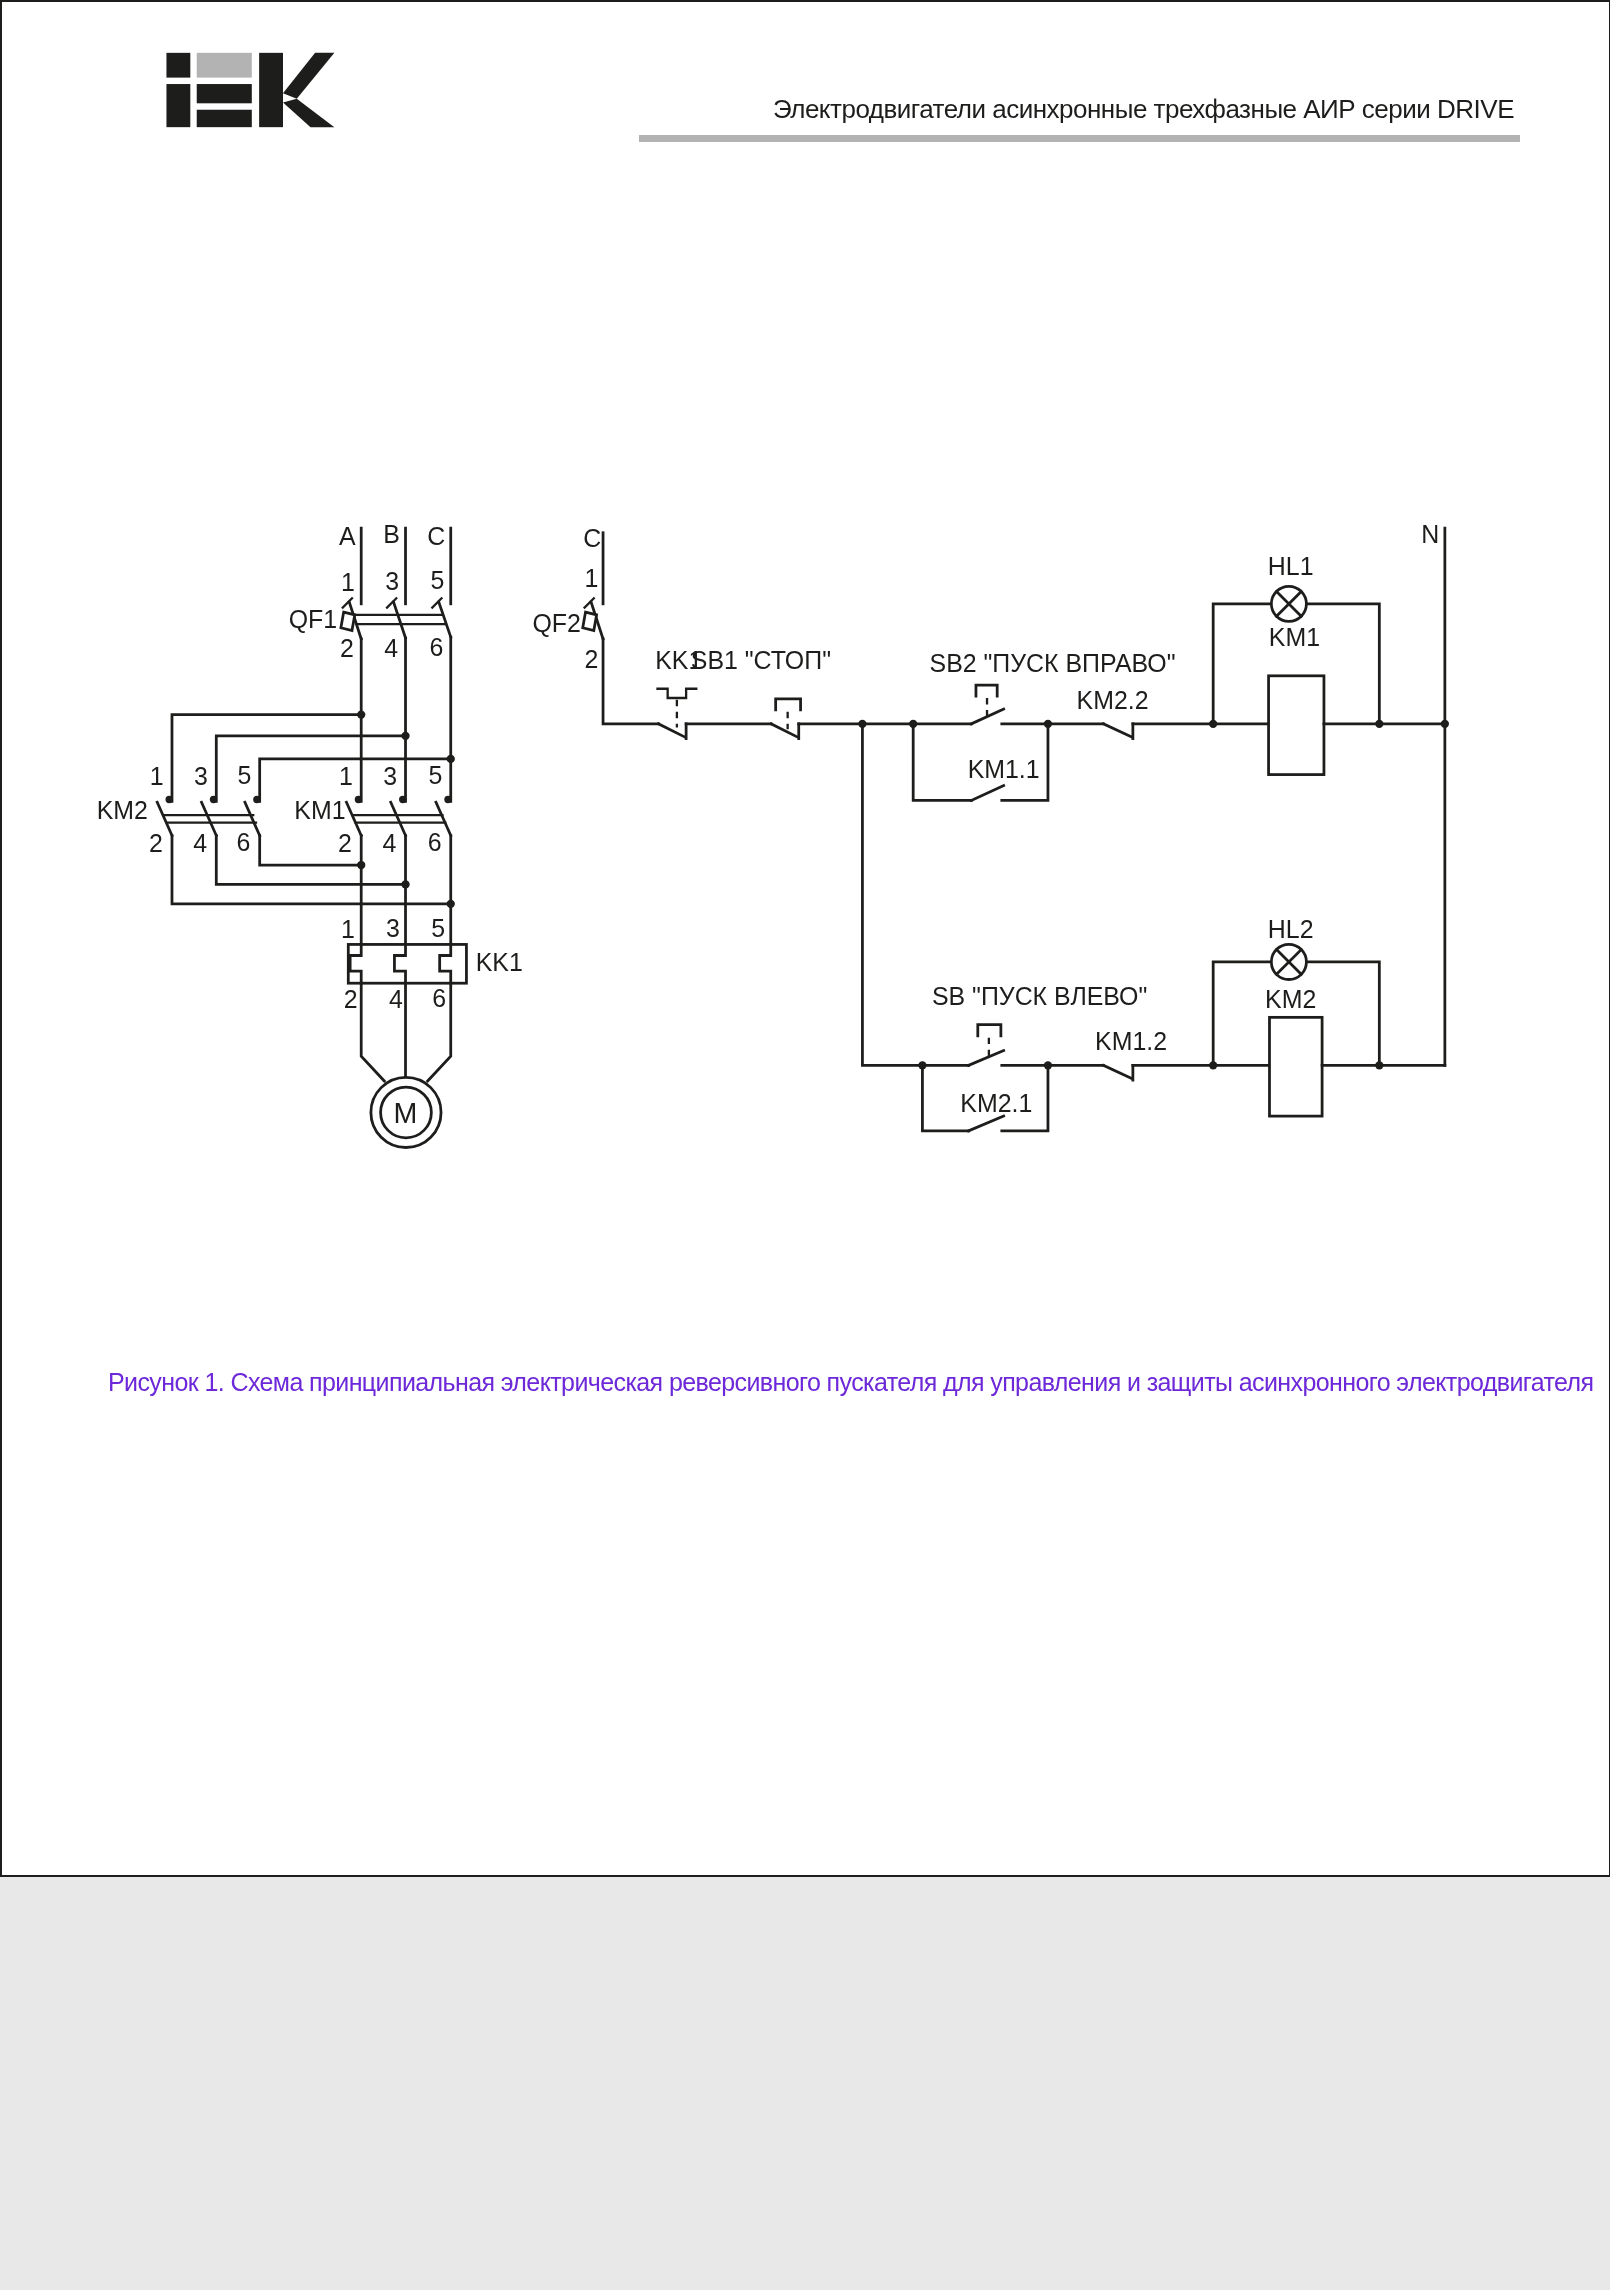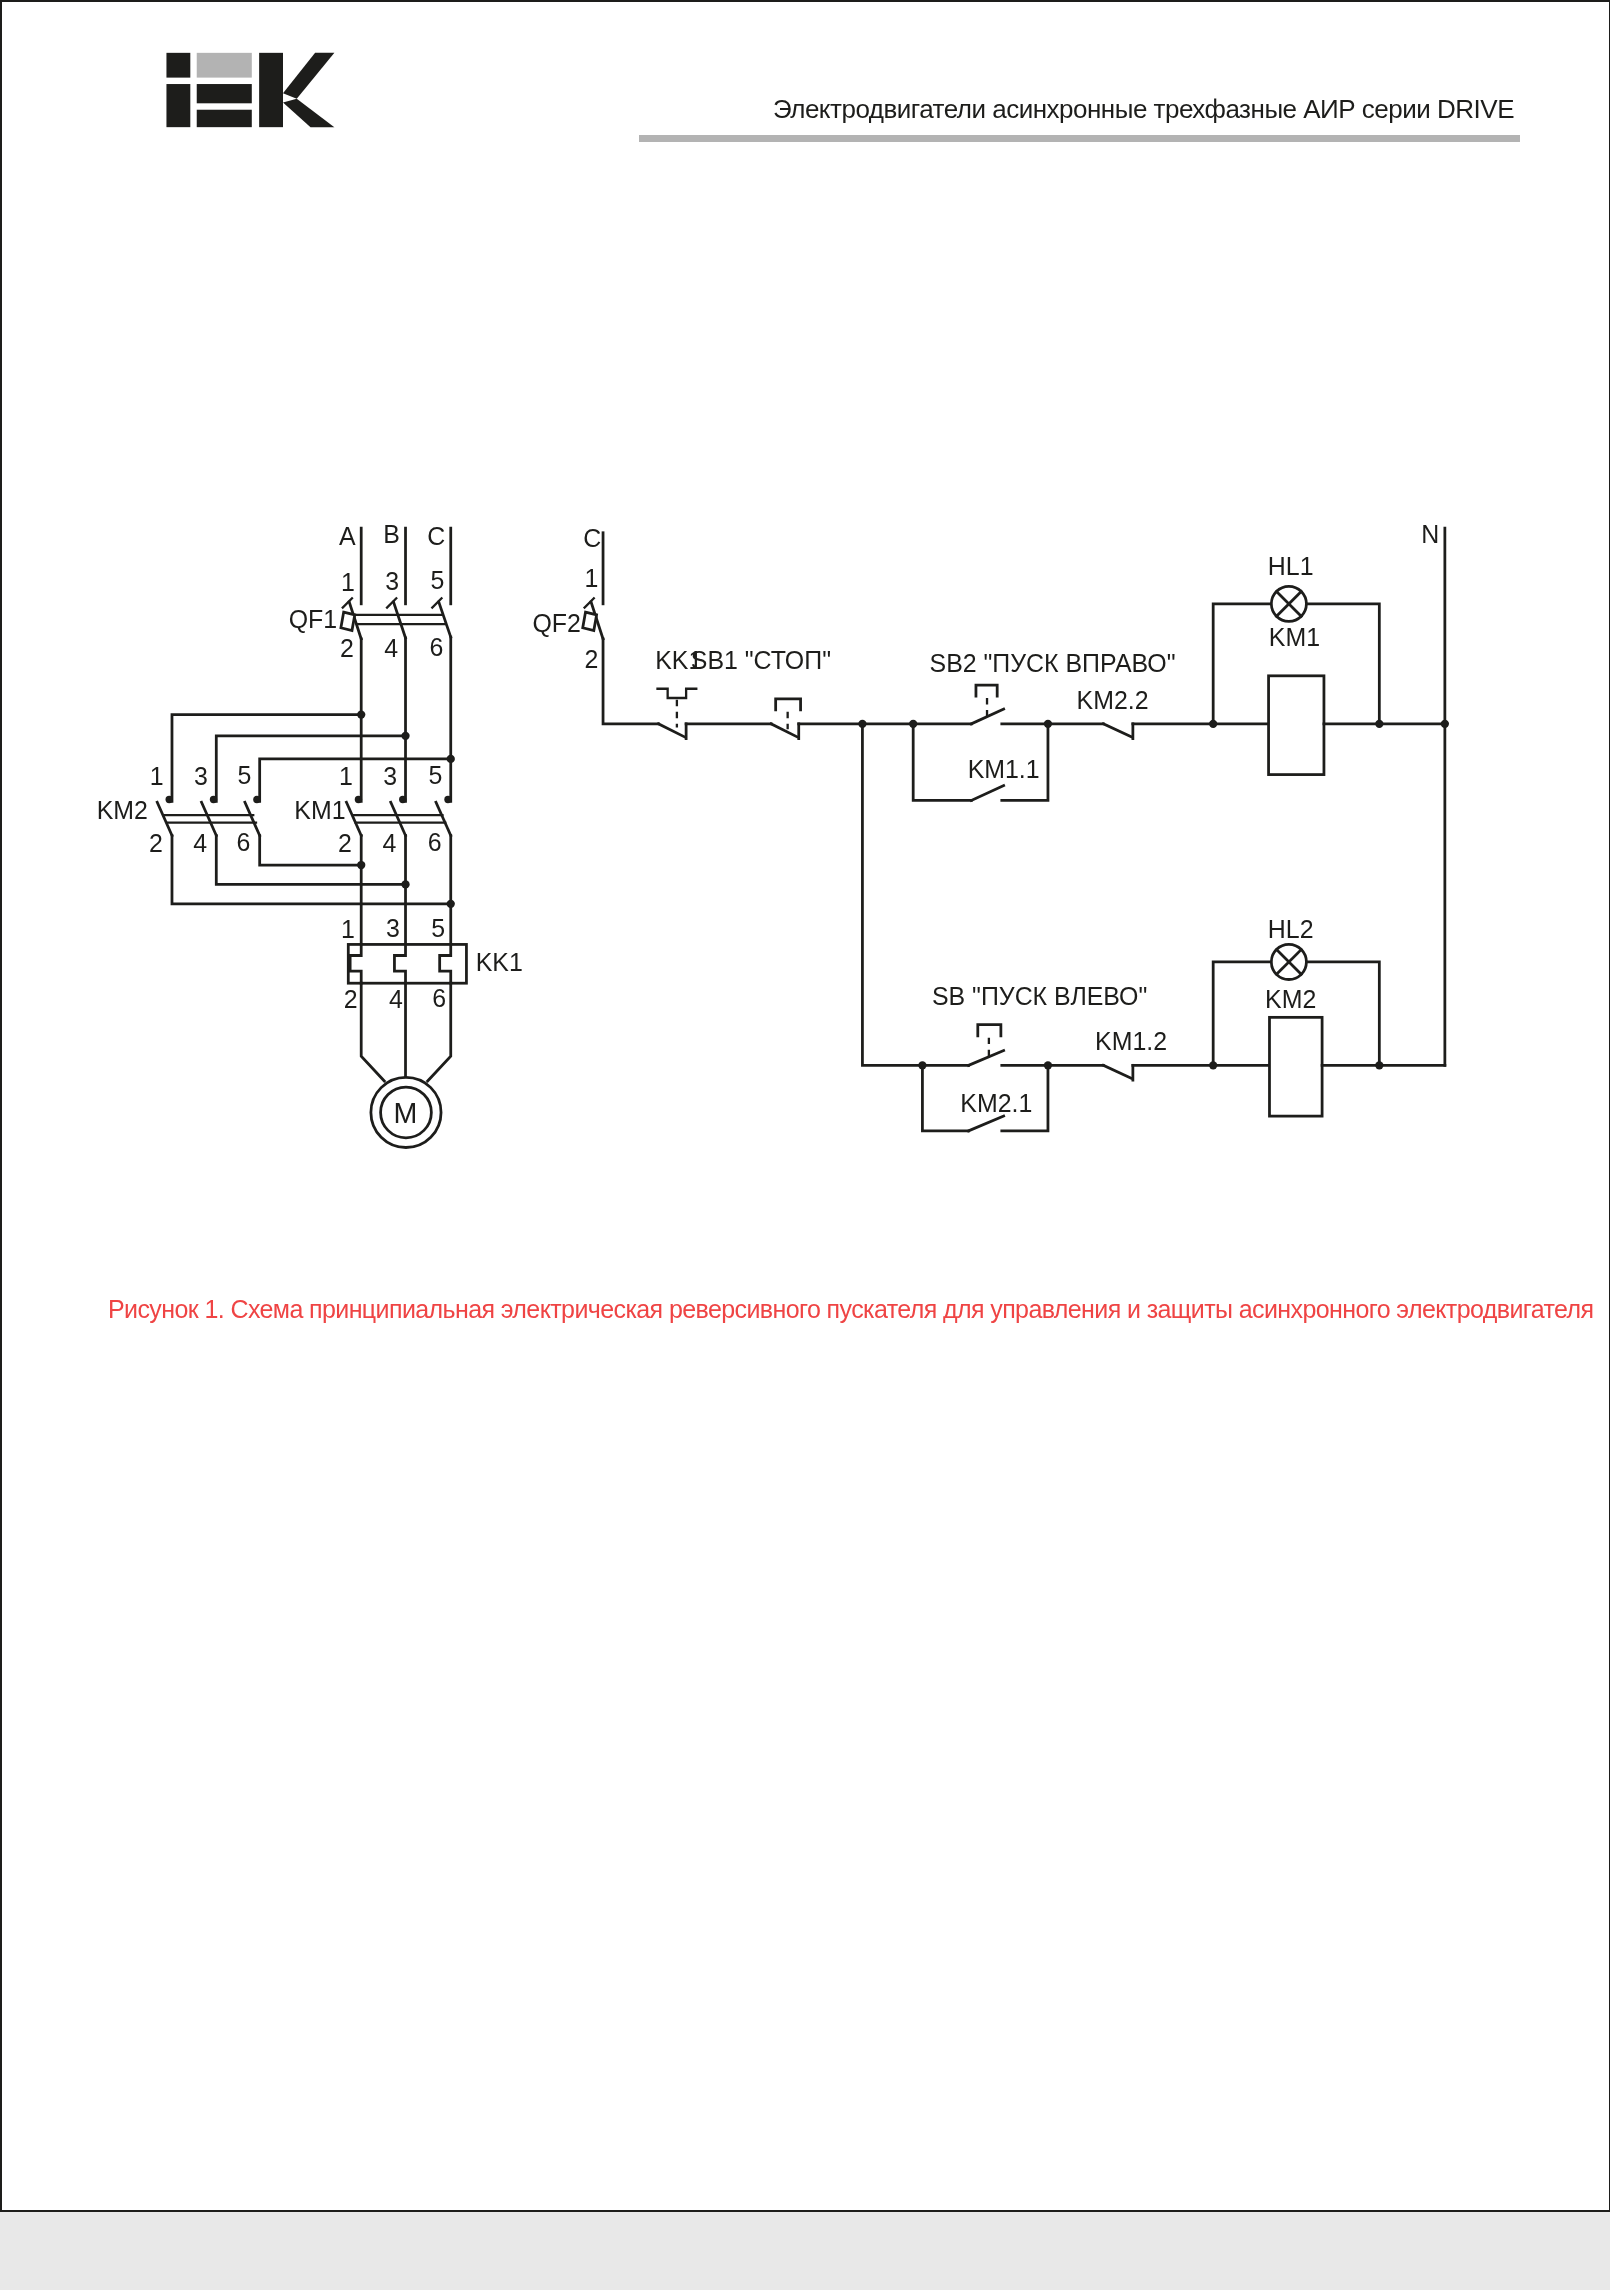--- a/index.html
+++ b/index.html
@@ -1,18 +1,18 @@
 <!DOCTYPE html>
 <html style="font-size:14.8px"><head>
 <meta charset="utf-8">
 <style>
   html,body{margin:0;padding:0;background:#e8e8e8;}
   .page{
     position:relative;
-    width:1611px;height:2212px;
+    width:1611px;height:1877px;
     background:#ffffff;
     border:2.8px solid #1d1d1b;
     box-sizing:border-box;
     font-family:"Liberation Sans",sans-serif;
     color:#1d1d1b;
     overflow:hidden;
   }
   .logo{position:absolute;left:162px;top:49px;width:171px;height:78px;}
   .title{
     position:absolute;top:92px;right:95px;
@@ -23,22 +23,22 @@
   }
   .schematic{position:absolute;left:0;top:0;width:1611px;height:2291px;}
   .schematic text{font-family:"Liberation Sans",sans-serif;font-size:27px;fill:#1d1d1b;}
   .schematic text.motor-m{font-size:31px;}
   .wire{stroke:#1d1d1b;stroke-width:3;fill:none;stroke-linecap:square;}
   .thin{stroke:#1d1d1b;stroke-width:2.5;fill:none;stroke-linecap:square;}
   .dashed{stroke:#1d1d1b;stroke-width:2.5;fill:none;stroke-dasharray:7 6;}
   .boxy{stroke:#1d1d1b;stroke-width:3;fill:#ffffff;}
   .dot{fill:#1d1d1b;stroke:none;}
   .caption{
-    position:absolute;left:106px;top:1293px;
-    font-size:25px;letter-spacing:-0.6px;color:#ef4444;white-space:nowrap;
+    position:absolute;left:106px;top:1366px;
+    font-size:25px;letter-spacing:-0.6px;color:#6d28d9;white-space:nowrap;
   }
 </style>
 </head>
 <body>
 
 <div class="page">
 
   <svg class="logo" viewBox="0 0 185 85" aria-label="IEK">
     <rect x="2" y="2" width="26" height="27" fill="#1d1d1b"></rect>
     <rect x="2" y="36" width="26" height="47" fill="#1d1d1b"></rect>

